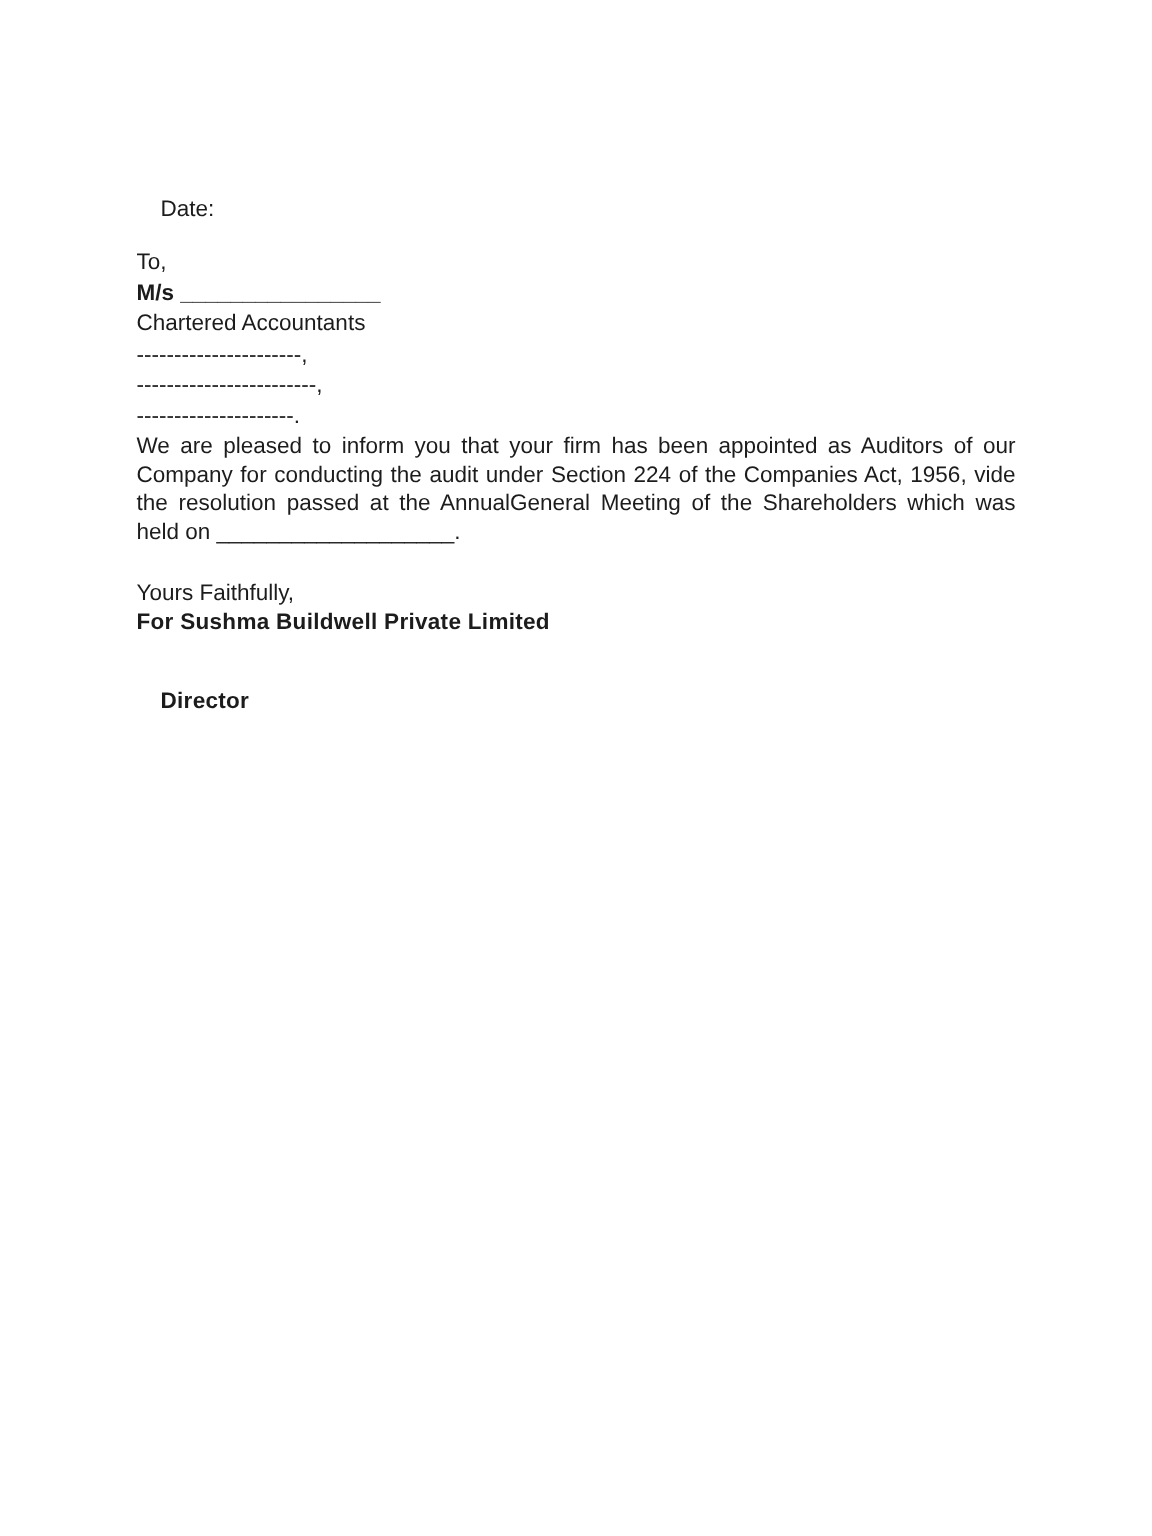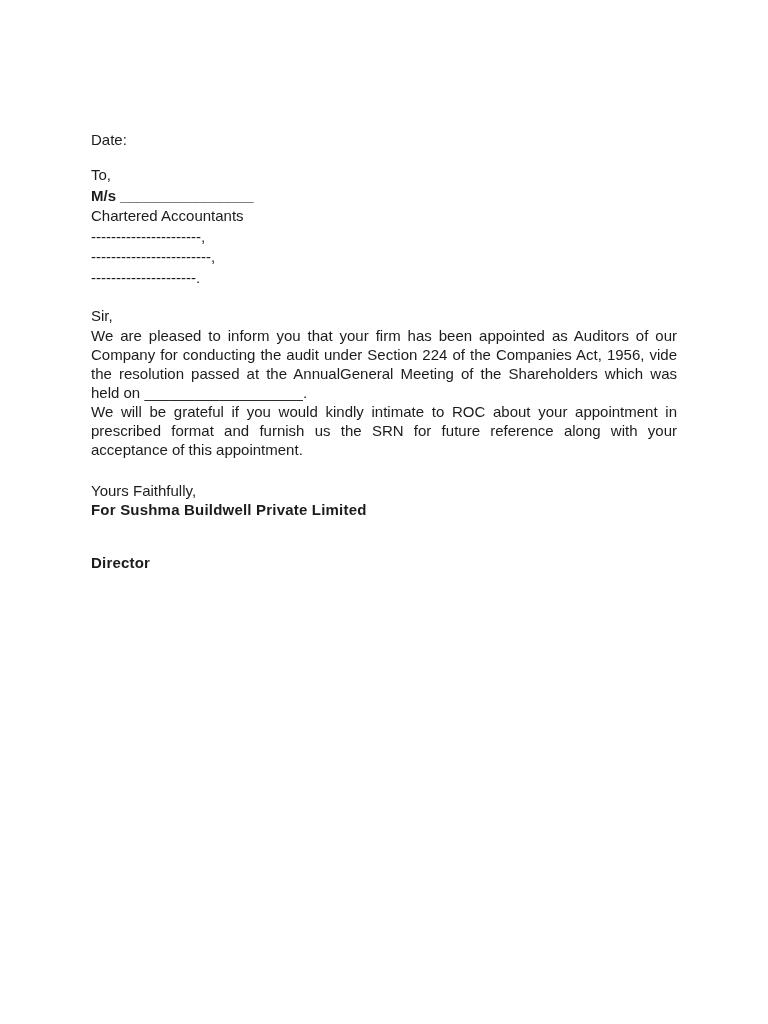--- a/index.html
+++ b/index.html
@@ -18,20 +18,21 @@
   .page {
     box-sizing: border-box;
     width: 768px;
     height: 1024px;
     padding: 130px 91px 0 91px;
     background: #ffffff;
   }
   .line {
     line-height: 20px;
     white-space: pre-wrap;
+    margin-left: 16px;
   }
   .addr-line {
     line-height: 20.5px;
     white-space: pre-wrap;
   }
   .bold { font-weight: bold; }
   .date-line { margin-bottom: 15px; }
   .sir-line { margin-top: 18px; }
   .subject-line {
     margin-top: 16px;
@@ -65,26 +66,24 @@
   <div class="addr-line bold">M/s ________________</div>
 
   <div class="addr-line">Chartered Accountants</div>
 
   <div class="addr-line">----------------------,</div>
 
   <div class="addr-line">------------------------,</div>
 
   <div class="addr-line">---------------------.</div>
 
-  <div class="line sir-line">Sir,</div>
 
 
   <p class="body-para para-1">We are pleased to inform you that your firm has been appointed as Auditors of our Company for conducting the audit under Section 224 of the Companies Act, 1956, vide the resolution passed at the AnnualGeneral Meeting of the Shareholders which was held on ___________________.</p>
 
-  <p class="body-para para-2">We will be grateful if you would kindly intimate to ROC about your appointment in prescribed format and furnish us the SRN for future reference along with your acceptance of this appointment.</p>
 
 
   <div class="closing-line">Yours Faithfully,</div>
 
   <div class="company-line bold">For Sushma Buildwell Private Limited</div>
 
   <div class="line director-line bold">Director</div>
 
 </div>
 

